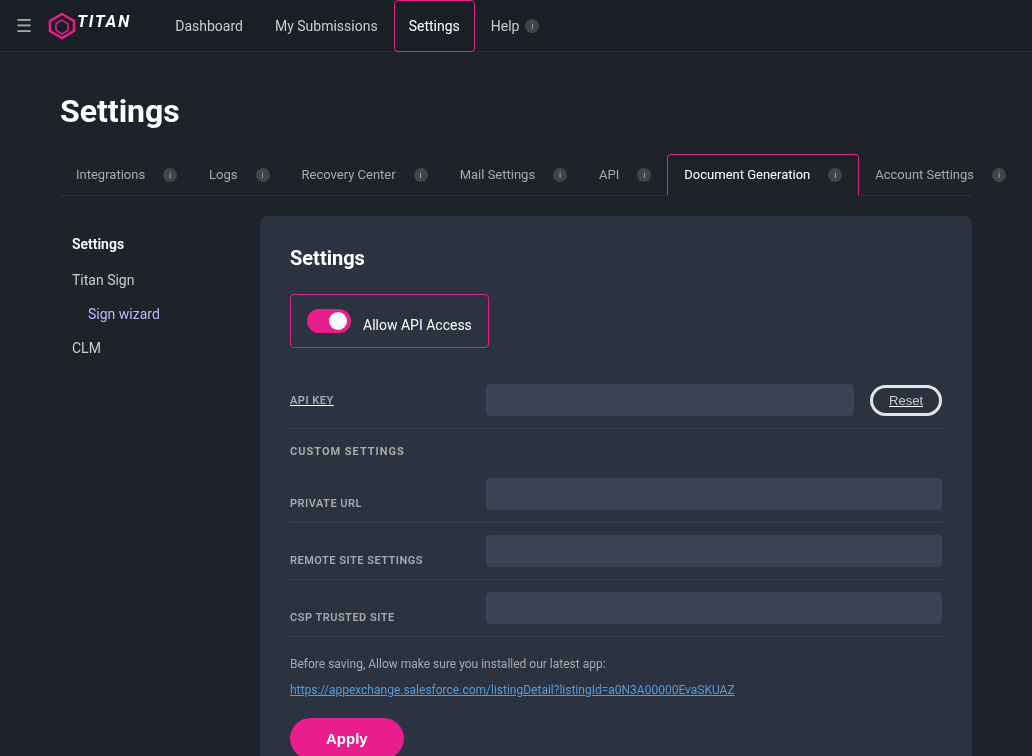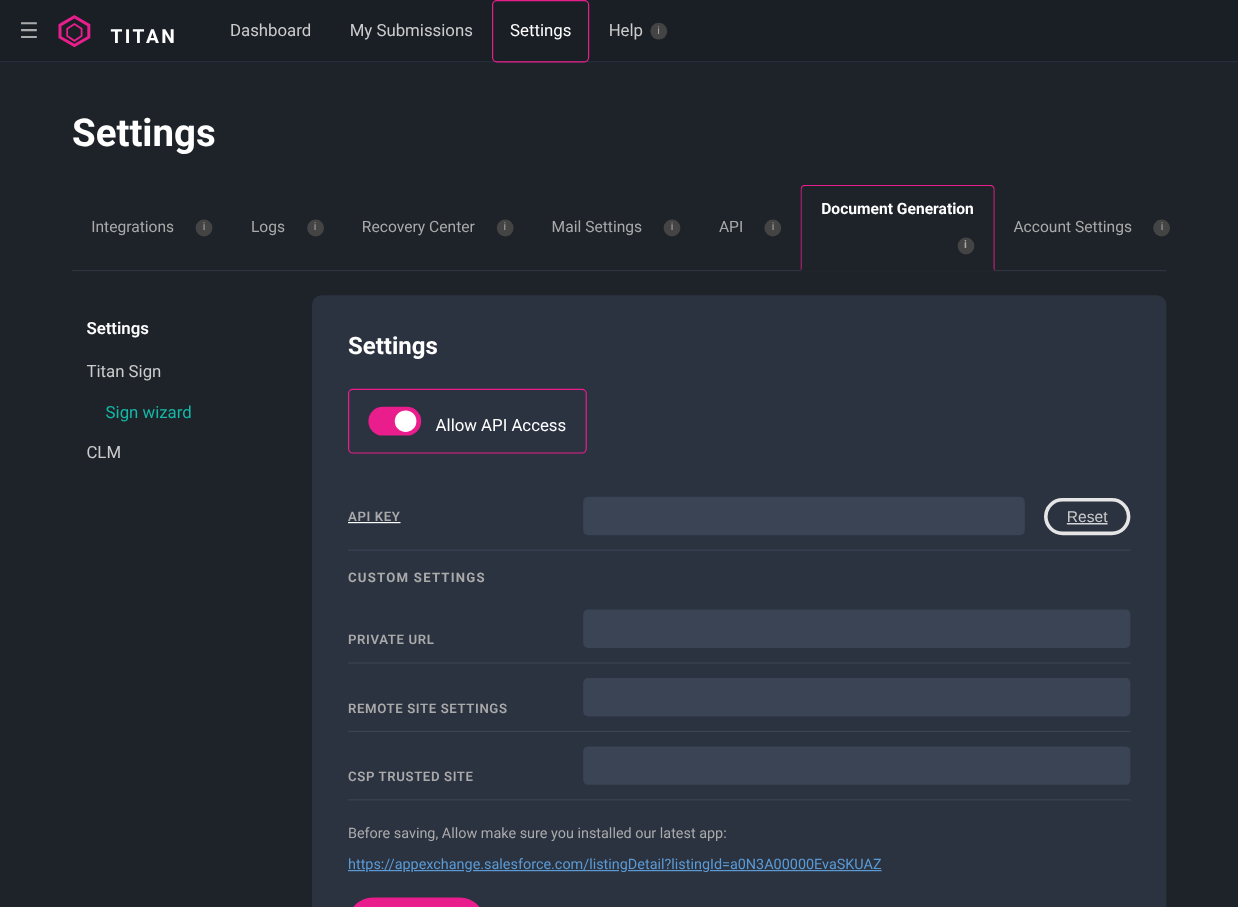--- a/index.html
+++ b/index.html
@@ -23,23 +23,24 @@
       border-bottom: 1px solid #2a3040;
     }
     .hamburger {
       color: #aaa;
       font-size: 18px;
       cursor: pointer;
       margin-right: 8px;
     }
     .logo {
       display: flex;
-      align-items: flex-end;
-      gap: 16px;
+      align-items: flex-start;
+      gap: 1px;
       margin-right: 20px;
+      font-style: italic;
     }
     .logo-icon {
       width: 28px;
       height: 28px;
     }
     .logo-text {
       font-size: 16px;
       font-weight: 700;
       color: #fff;
       letter-spacing: 2px;
@@ -105,26 +106,25 @@
       cursor: pointer;
       display: flex;
       align-items: flex-end;
       gap: 16px;
       white-space: nowrap;
       border-bottom: 2px solid transparent;
       margin-bottom: -1px;
     }
     .settings-tab.active {
       color: #fff;
-      font-weight: 700;
+      font-weight: 400;
       border: 1.5px solid #e91e8c;
       border-radius: 4px 4px 0 0;
       border-bottom: 2px solid #1e2329;
       background: transparent;
-      flex-direction: column;
     }
 
     
     .main-layout {
       display: flex;
       margin-top: 0;
       min-height: 480px;
     }
 
     
@@ -140,21 +140,21 @@
       cursor: pointer;
       border-radius: 4px;
     }
     .sidebar-item.active {
       color: #fff;
       font-weight: 600;
     }
     .sidebar-sub-item {
       padding: 8px 12px 8px 28px;
       font-size: 14px;
-      color: #14b8a6;
+      color: #c4b5fd;
       cursor: pointer;
     }
 
     
     .settings-panel {
       flex: 1;
       background: #2b3240;
       border-radius: 8px;
       padding: 30px;
       margin-top: 20px;

